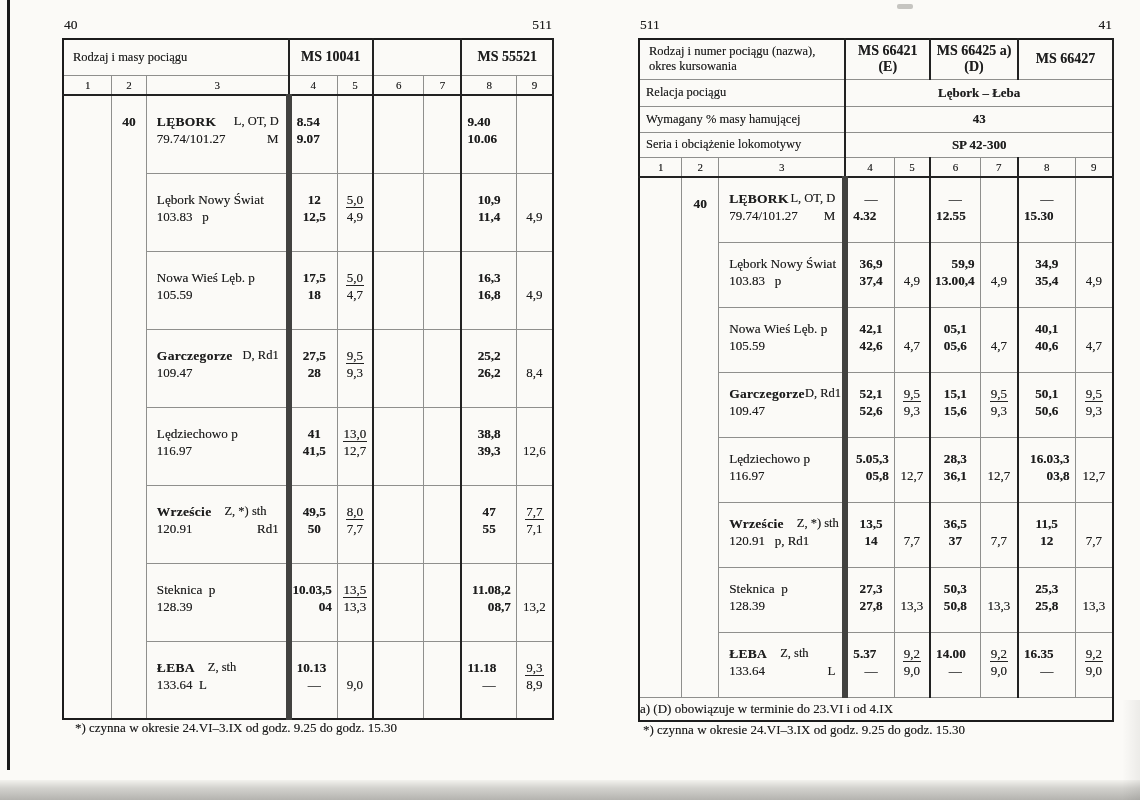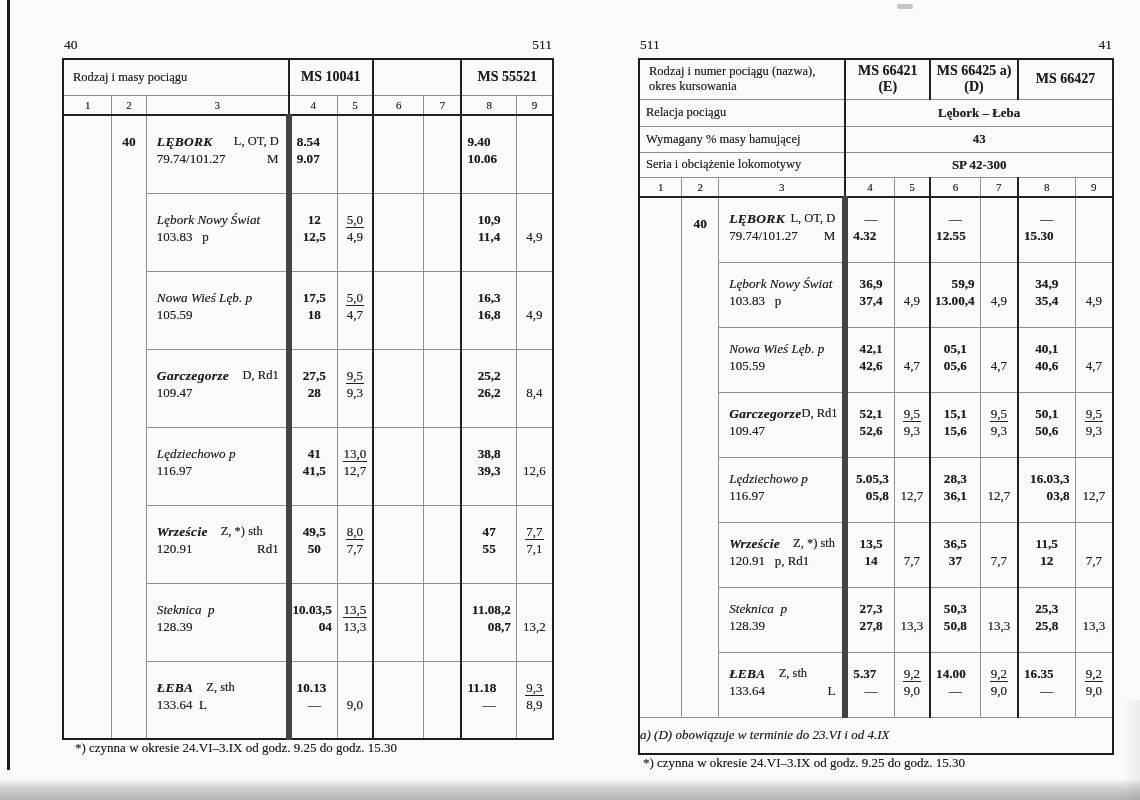--- a/index.html
+++ b/index.html
@@ -10,21 +10,21 @@
     color:#1d1d1d;
     text-shadow:0 0 .45px rgba(45,45,45,.55);
   }
   .spine-line{position:absolute;left:7px;top:0;width:3px;height:770px;background:#191919;}
   .bottom-band{position:absolute;left:0;top:780px;width:1140px;height:20px;
     background:linear-gradient(180deg,#f3f2ee 0%,#d3d2ce 40%,#b4b3af 100%);}
   .right-corner{position:absolute;right:0;top:700px;width:18px;height:100px;
     background:linear-gradient(90deg,rgba(0,0,0,0),rgba(0,0,0,.06));}
   .scan-smudge{position:absolute;left:897px;top:4px;width:16px;height:5px;background:#c6c5c1;border-radius:2px;}
 
-  .pg{position:absolute;top:36px;}
+  .pg{position:absolute;top:16px;}
   .pg-l{left:62px;width:492px;}
   .pg-r{left:638px;width:476px;}
   .pn{display:flex;justify-content:space-between;height:17px;line-height:17px;
       font-size:13.5px;margin-bottom:5px;padding:0 2px;}
 
   table.tt{border-collapse:collapse;table-layout:fixed;width:100%;
     border:2.6px solid #1c1c1c;background:transparent;}
   .tt th,.tt td{border:1px solid #8f8f8d;padding:0;font-weight:normal;overflow:hidden;}
 
   tr.hrow{height:36px;}
@@ -57,27 +57,27 @@
   .pg-r .cb{padding-top:12px;}
   .ln{height:17px;line-height:17px;font-size:13px;text-align:center;white-space:pre;}
   .two .ln{font-weight:bold;font-size:13.2px;}
   .two.al-l .ln{text-align:left;padding-left:5px;}
   .two.al-r .ln{text-align:right;padding-right:5px;}
   .two .ln.dash{text-align:center !important;padding:0 !important;font-weight:normal;}
   .ftop{display:inline-block;border-bottom:1.1px solid #222;padding:0 1px;line-height:15px;}
 
   .sl1,.sl2{height:17px;line-height:17px;display:flex;}
   .sl1.sp,.sl2.sp{justify-content:space-between;}
-  .snm{font-size:13.2px;white-space:pre;font-style:italic;}
+  .snm{font-size:13.2px;white-space:pre;}
   .snm.b{font-weight:bold;font-size:13.5px;letter-spacing:.3px;}
   .stg{font-size:12.5px;white-space:pre;}
   .sl1:not(.sp) .stg{margin-left:13px;}
   .sl2 span{font-size:13px;white-space:pre;}
 
-  tfoot tr{height:37px;font-style:italic;}
+  tfoot tr{height:24px;}
   tfoot td{border-top:2.4px solid #222;text-align:left;vertical-align:middle;
            padding-left:8px;font-size:13px;}
   .fnote{font-size:13px;white-space:pre;}
   .pg-l .fnote{padding-left:13px;}
   .pg-r .fnote{padding-left:5px;}
 </style>
 </head>
 <body>
 
 <div class="spine-line"></div>

